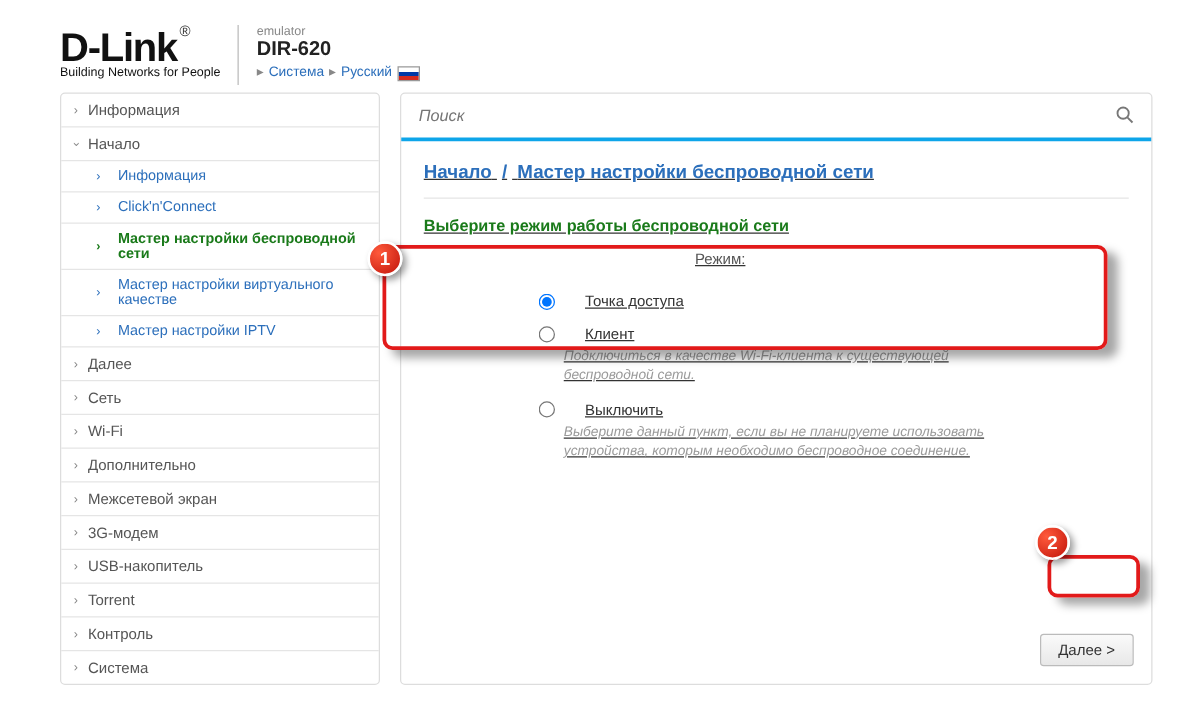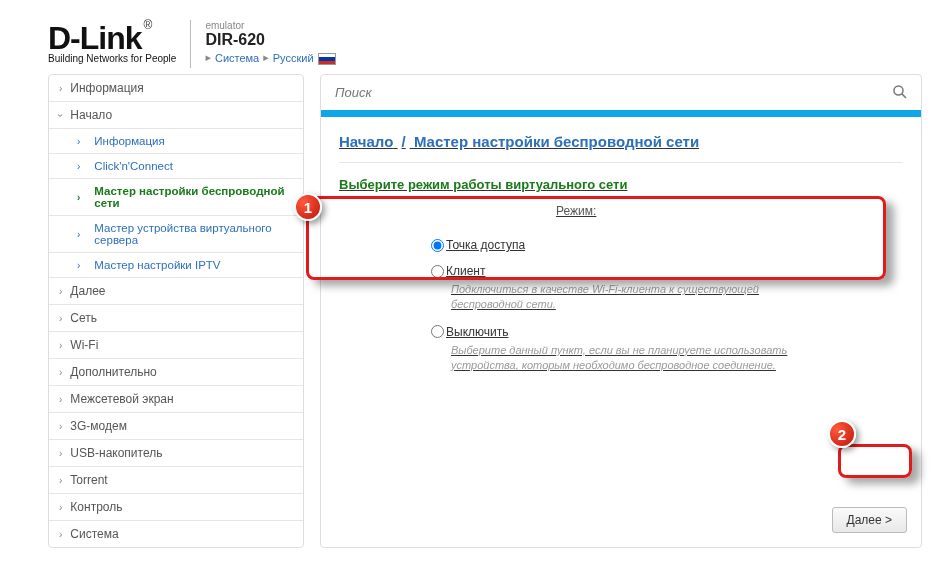--- a/index.html
+++ b/index.html
@@ -42,35 +42,35 @@
   .sb-item:last-child { border-bottom: none; }
   .sb-item .chev { color: #888; transition: transform .1s; font-size: 10px; }
   .sb-item.expanded .chev { transform: rotate(90deg); }
   .sb-item.active { color: #1a7a1a; font-weight: normal; }
   .sb-sub { padding-left: 28px; font-size: 11.5px; color: #2c6fbb; }
   .sb-sub.active { color: #1a7a1a; font-weight: bold; }
   .sb-sub .bullet { color: #2c6fbb; margin-right: 6px; font-size: 10px; }
   .sb-sub.active .bullet { color: #1a7a1a; }
 
   .main { flex: 1; border: 1px solid #ddd; border-radius: 4px; padding: 0; background: #fff; min-height: 390px; position:relative; }
-  .search-wrap { position: relative; border-bottom: 7px solid #0ea5e9; }
+  .search-wrap { position: relative; border-bottom: 3px solid #0ea5e9; }
   .search-input { width: 100%; border: none; padding: 10px 36px 10px 14px; font-size: 13px; font-style: italic; color: #aaa; outline: none; background: transparent; }
   .search-icon { position: absolute; right: 12px; top: 8px; color: #777; }
 
   .main-inner { padding: 12px 18px 18px 18px; text-decoration: underline; }
   .breadcrumb { font-size: 15px; color: #2c6fbb; font-weight: bold; padding: 4px 0 12px 0; border-bottom: 1px solid #e5e5e5; }
   .breadcrumb .sep { color: #2c6fbb; padding: 0 4px; }
 
   .section-title { color: #1a7a1a; font-weight: bold; font-size: 13px; margin: 14px 0 10px 0; }
 
   .form-row { display: flex; align-items: center; gap: 20px; margin-bottom: 14px; flex-direction: column; }
   .form-label { width: 130px; color: #555; padding-top: 2px; }
   .form-opts { flex: 1; }
   .radio-opt { margin-bottom: 12px; }
-  .radio-opt label { display: flex; align-items: center; gap: 2px; color: #333; cursor: pointer; }
+  .radio-opt label { display: flex; align-items: center; gap: 24px; color: #333; cursor: pointer; }
   .radio-opt input { margin: 0; }
   .opt-desc { font-size: 11px; font-style: italic; color: #9a9a9a; margin: 4px 0 0 20px; line-height: 1.4; max-width: 360px; }
 
   .footer-bar { position: absolute; right: 14px; bottom: 14px; }
   .next-btn {
     background: linear-gradient(#fafafa,#e8e8e8);
     border: 1px solid #bbb; border-radius: 3px;
     padding: 5px 14px; font-size: 12px; color: #333; cursor: pointer;
   }
 
@@ -135,21 +135,21 @@
         <div class="sb-item sb-sub">
           <span class="bullet">›</span>
           <span>Click'n'Connect</span>
         </div>
         <div class="sb-item sb-sub active">
           <span class="bullet">›</span>
           <span>Мастер настройки беспроводной сети</span>
         </div>
         <div class="sb-item sb-sub">
           <span class="bullet">›</span>
-          <span>Мастер устройства виртуального сервера</span>
+          <span>Мастер настройки виртуального качестве</span>
         </div>
         <div class="sb-item sb-sub">
           <span class="bullet">›</span>
           <span>Мастер настройки IPTV</span>
         </div>
         <div class="sb-item">
           <span class="chev">›</span>
           <span>Далее</span>
         </div>
         <div class="sb-item">
@@ -201,21 +201,21 @@
         </span>
       </div>
 
       <div class="main-inner">
         <div class="breadcrumb">
           <span>Начало</span>
           <span class="sep">/</span>
           <span>Мастер настройки беспроводной сети</span>
         </div>
 
-        <div class="section-title">Выберите режим работы виртуального сети</div>
+        <div class="section-title">Выберите режим работы беспроводной сети</div>
 
         <div class="form-row">
           <div class="form-label">Режим:</div>
           <div class="form-opts" id="opts">
               <div class="radio-opt">
                 <label>
                   <input type="radio" name="mode" checked="" style="">
                   <span>Точка доступа</span>
                 </label>
               </div>

